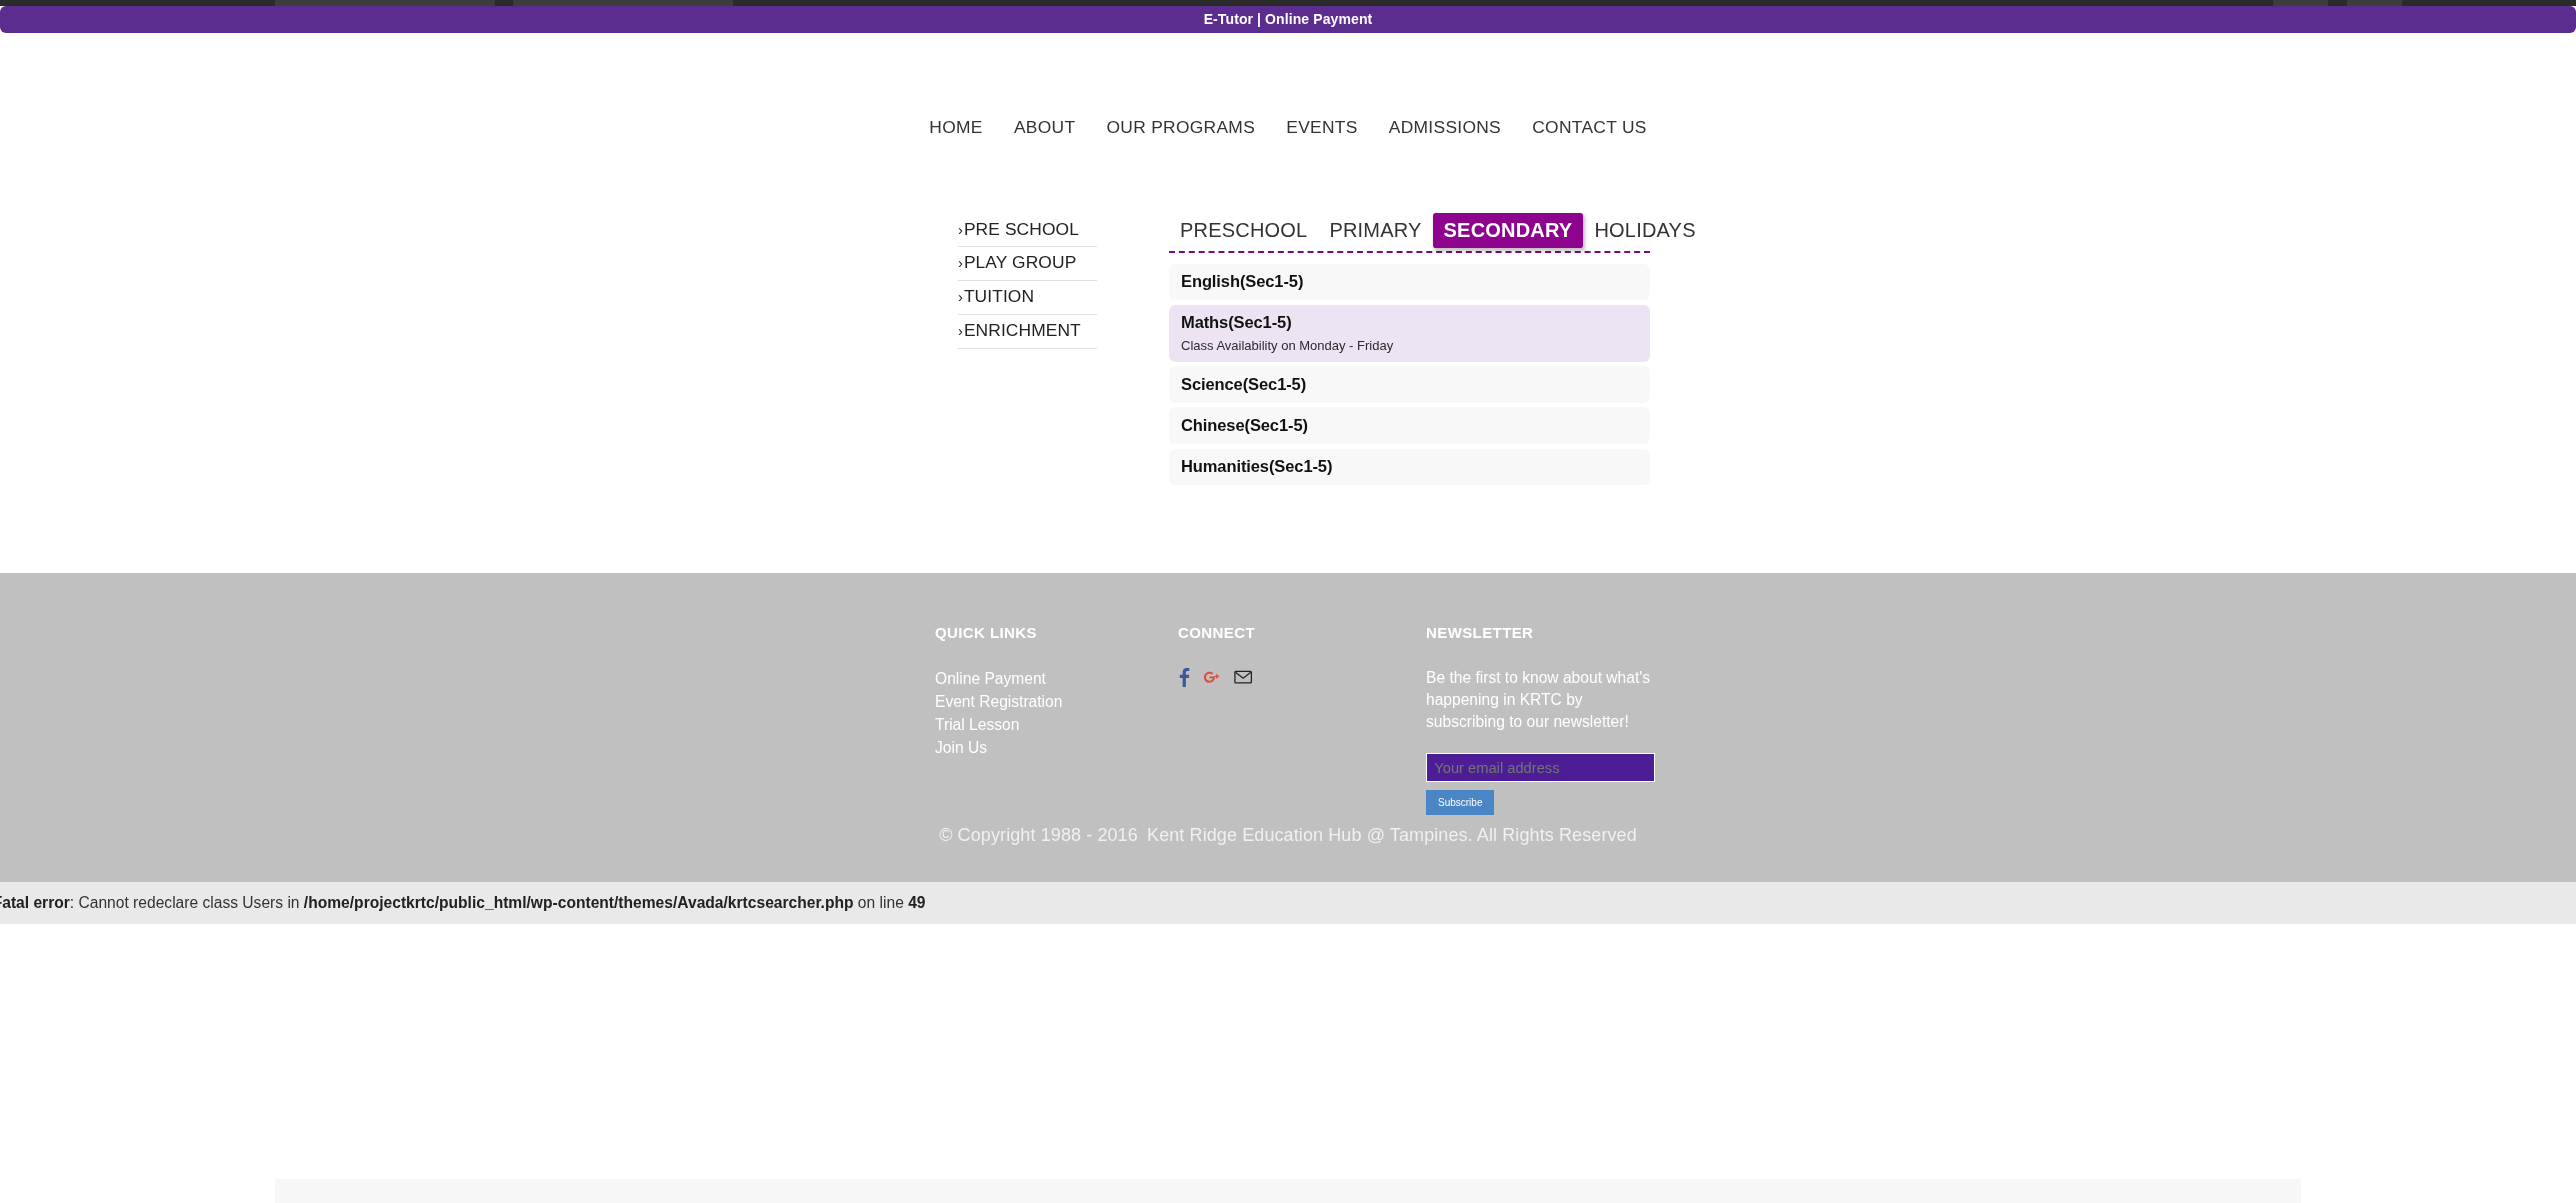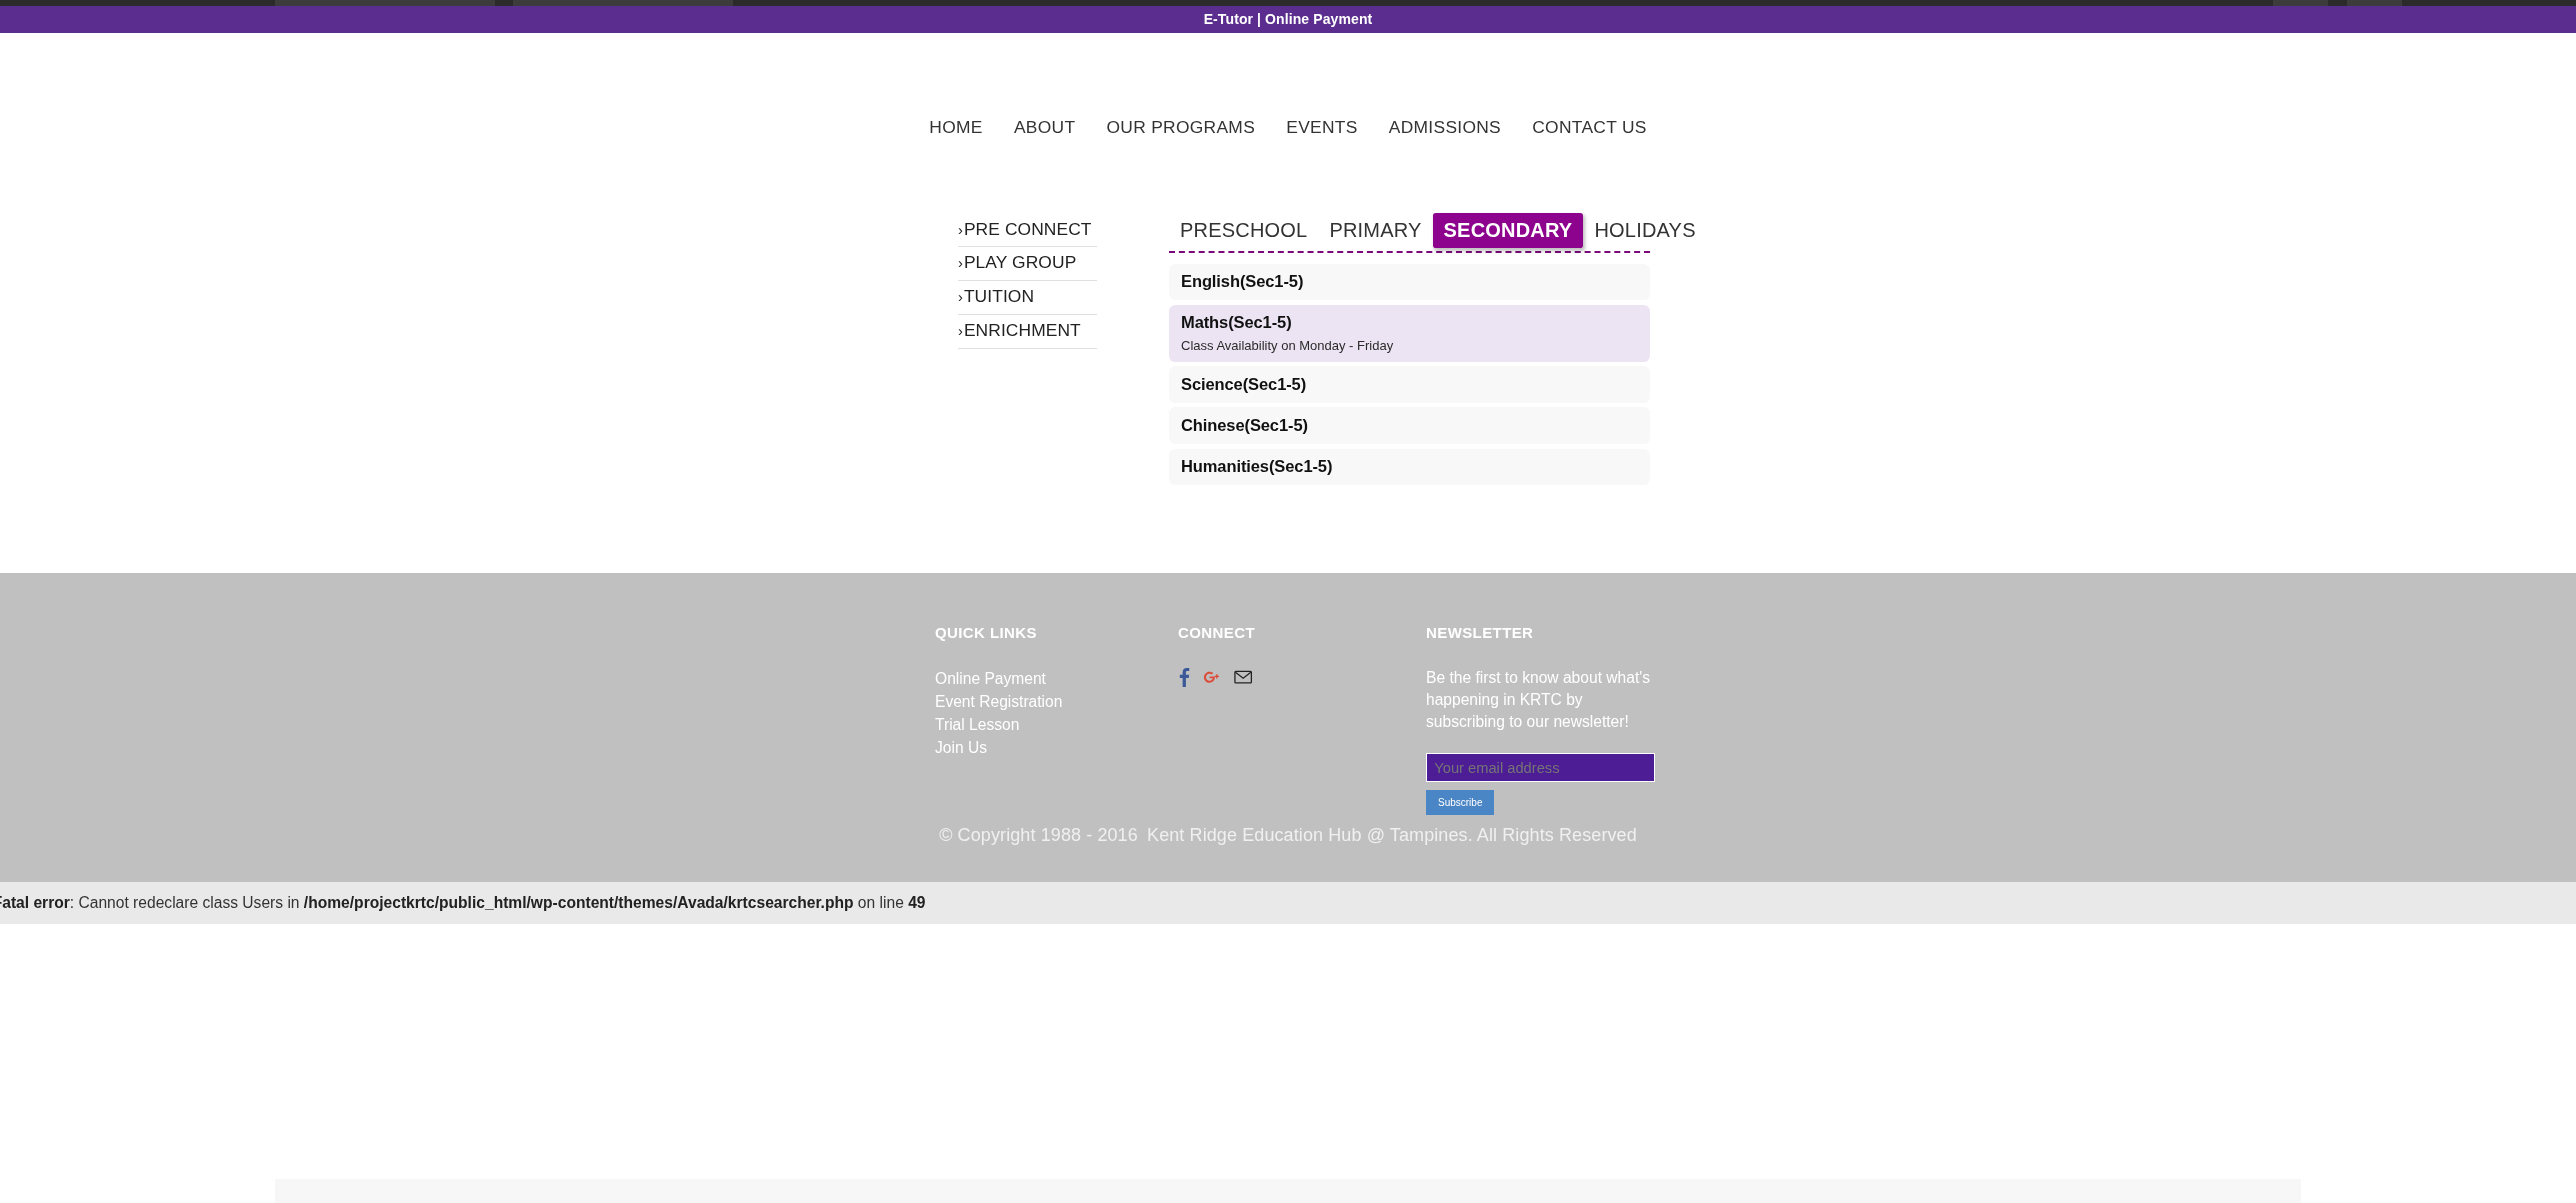--- a/index.html
+++ b/index.html
@@ -33,20 +33,21 @@
   
   .topbar {
     position: absolute;
     top: 5.5px; left: 0;
     width: 2576px;
     height: 27.5px;
     background: #5b2d8e;
     display: flex;
     align-items: center;
     justify-content: center;
+    border-radius: 6px;
   }
   .topbar-link {
     color: #ffffff;
     font-size: 14px;
     font-weight: bold;
     letter-spacing: 0.1px;
     white-space: nowrap;
   }
 
   
@@ -302,21 +303,21 @@
     <span class="nav-item">OUR PROGRAMS</span>
     <span class="nav-item">EVENTS</span>
     <span class="nav-item">ADMISSIONS</span>
     <span class="nav-item">CONTACT US</span>
   </nav>
 
   <div class="content">
 
     <div class="sidemenu">
       <div class="sidemenu-item">
-        <span class="chev">›</span><span>PRE CONNECT</span>
+        <span class="chev">›</span><span>PRE SCHOOL</span>
       </div>
       <div class="sidemenu-item">
         <span class="chev">›</span><span>PLAY GROUP</span>
       </div>
       <div class="sidemenu-item">
         <span class="chev">›</span><span>TUITION</span>
       </div>
       <div class="sidemenu-item">
         <span class="chev">›</span><span>ENRICHMENT</span>
       </div>

